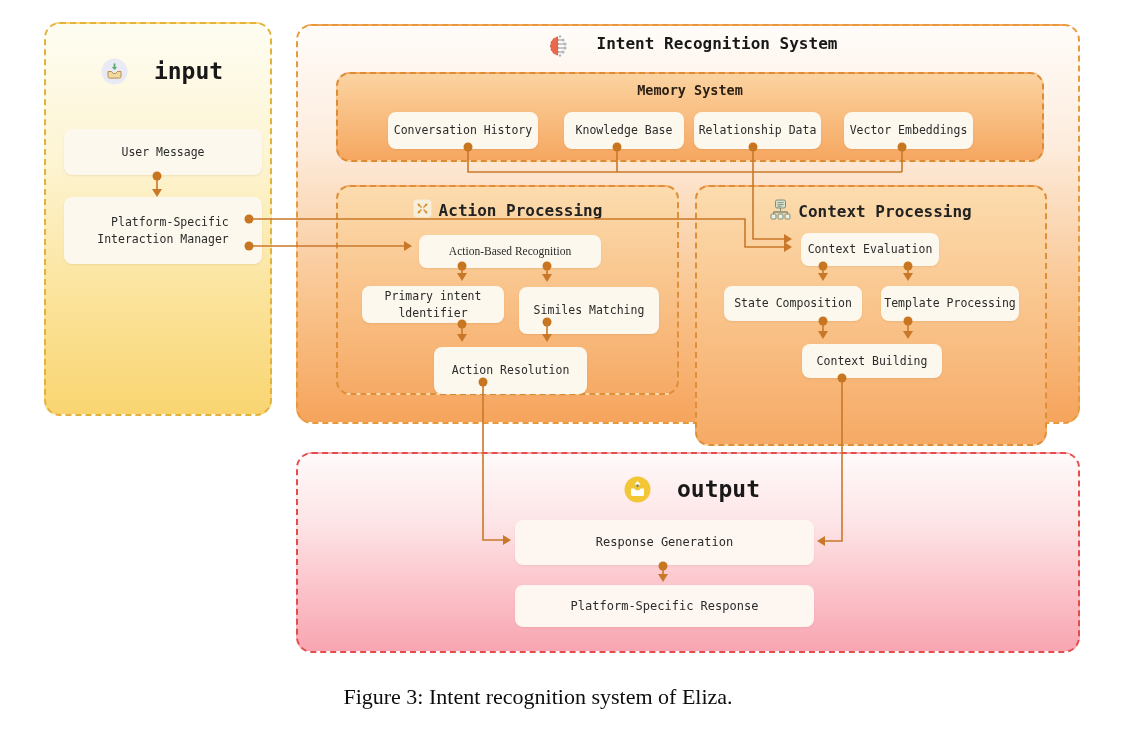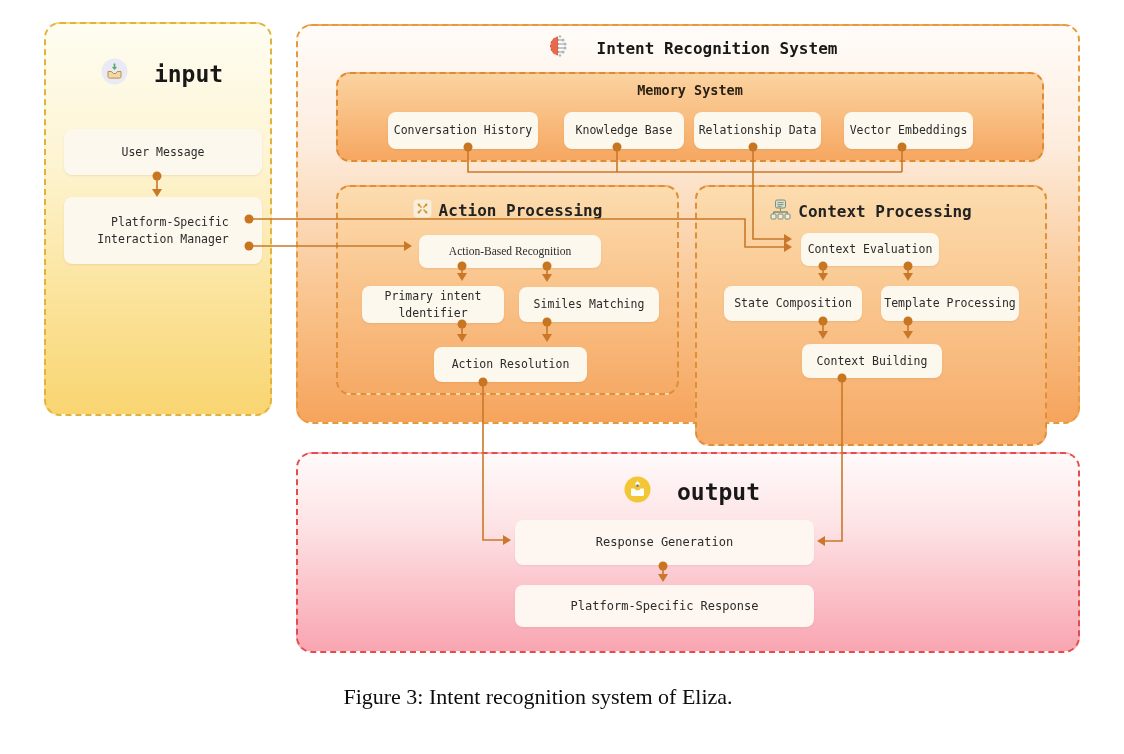--- a/index.html
+++ b/index.html
@@ -33,21 +33,21 @@
     left:38px;top:159px;width:343px;height:210px;
     border:2px dashed #de8f37;
     background:linear-gradient(180deg,#fcdcae 0%,#f6aa66 100%);
   }
   #context-box{
     left:397px;top:159px;width:352px;height:261px;
     border:2px dashed #de8f37;
     background:linear-gradient(180deg,#fcdcae 0%,#f6aa66 100%);
   }
   .panel-title{
-    position:absolute;left:8px;right:0;display:flex;align-items:center;
+    position:absolute;left:8px;right:0;display:flex;
     justify-content:center;gap:26px;color:#181818;z-index:3;
   }
   #input-panel .panel-title{top:34px;font-size:23px;font-weight:700;}
   #intent-panel > .panel-title{top:8px;font-size:16px;font-weight:600;}
   #output-panel .panel-title{top:22px;font-size:23px;font-weight:700;}
   .box-title{
     position:absolute;left:0;right:0;display:flex;align-items:center;
     justify-content:center;gap:7px;color:#2b2014;z-index:3;
   }
   #memory-box .box-title{top:8px;font-size:13.5px;font-weight:600;}
@@ -63,22 +63,22 @@
   #n-user-message{left:18px;top:105px;width:198px;height:46px;}
   #n-platform-manager{left:18px;top:173px;width:198px;height:67px;text-align:right;}
   
   #n-conv-history{left:50px;top:38px;width:150px;height:37px;}
   #n-knowledge-base{left:226px;top:38px;width:120px;height:37px;}
   #n-relationship-data{left:356px;top:38px;width:127px;height:37px;}
   #n-vector-embeddings{left:506px;top:38px;width:129px;height:37px;}
   
   #n-action-based{left:81px;top:48px;width:182px;height:33px;font-family:Liberation Serif, serif;}
   #n-primary-intent{left:24px;top:99px;width:142px;height:37px;}
-  #n-similes{left:181px;top:100px;width:140px;height:35px;}
-  #n-action-resolution{left:96px;top:160px;width:153px;height:35px;}
+  #n-similes{left:181px;top:100px;width:140px;height:47px;}
+  #n-action-resolution{left:96px;top:160px;width:153px;height:47px;}
   
   #n-context-eval{left:104px;top:46px;width:138px;height:33px;}
   #n-state-comp{left:27px;top:99px;width:138px;height:35px;}
   #n-template-proc{left:184px;top:99px;width:138px;height:35px;}
   #n-context-building{left:105px;top:157px;width:140px;height:34px;}
   
   #n-response-gen{left:217px;top:66px;width:299px;height:45px;font-size:12px;}
   #n-platform-response{left:217px;top:131px;width:299px;height:42px;font-size:12px;}
   #connector-layer{position:absolute;left:0;top:0;width:1124px;height:754px;z-index:5;pointer-events:none;}
   #connector-layer path{stroke:#c9782a;stroke-width:1.6;fill:none;}

